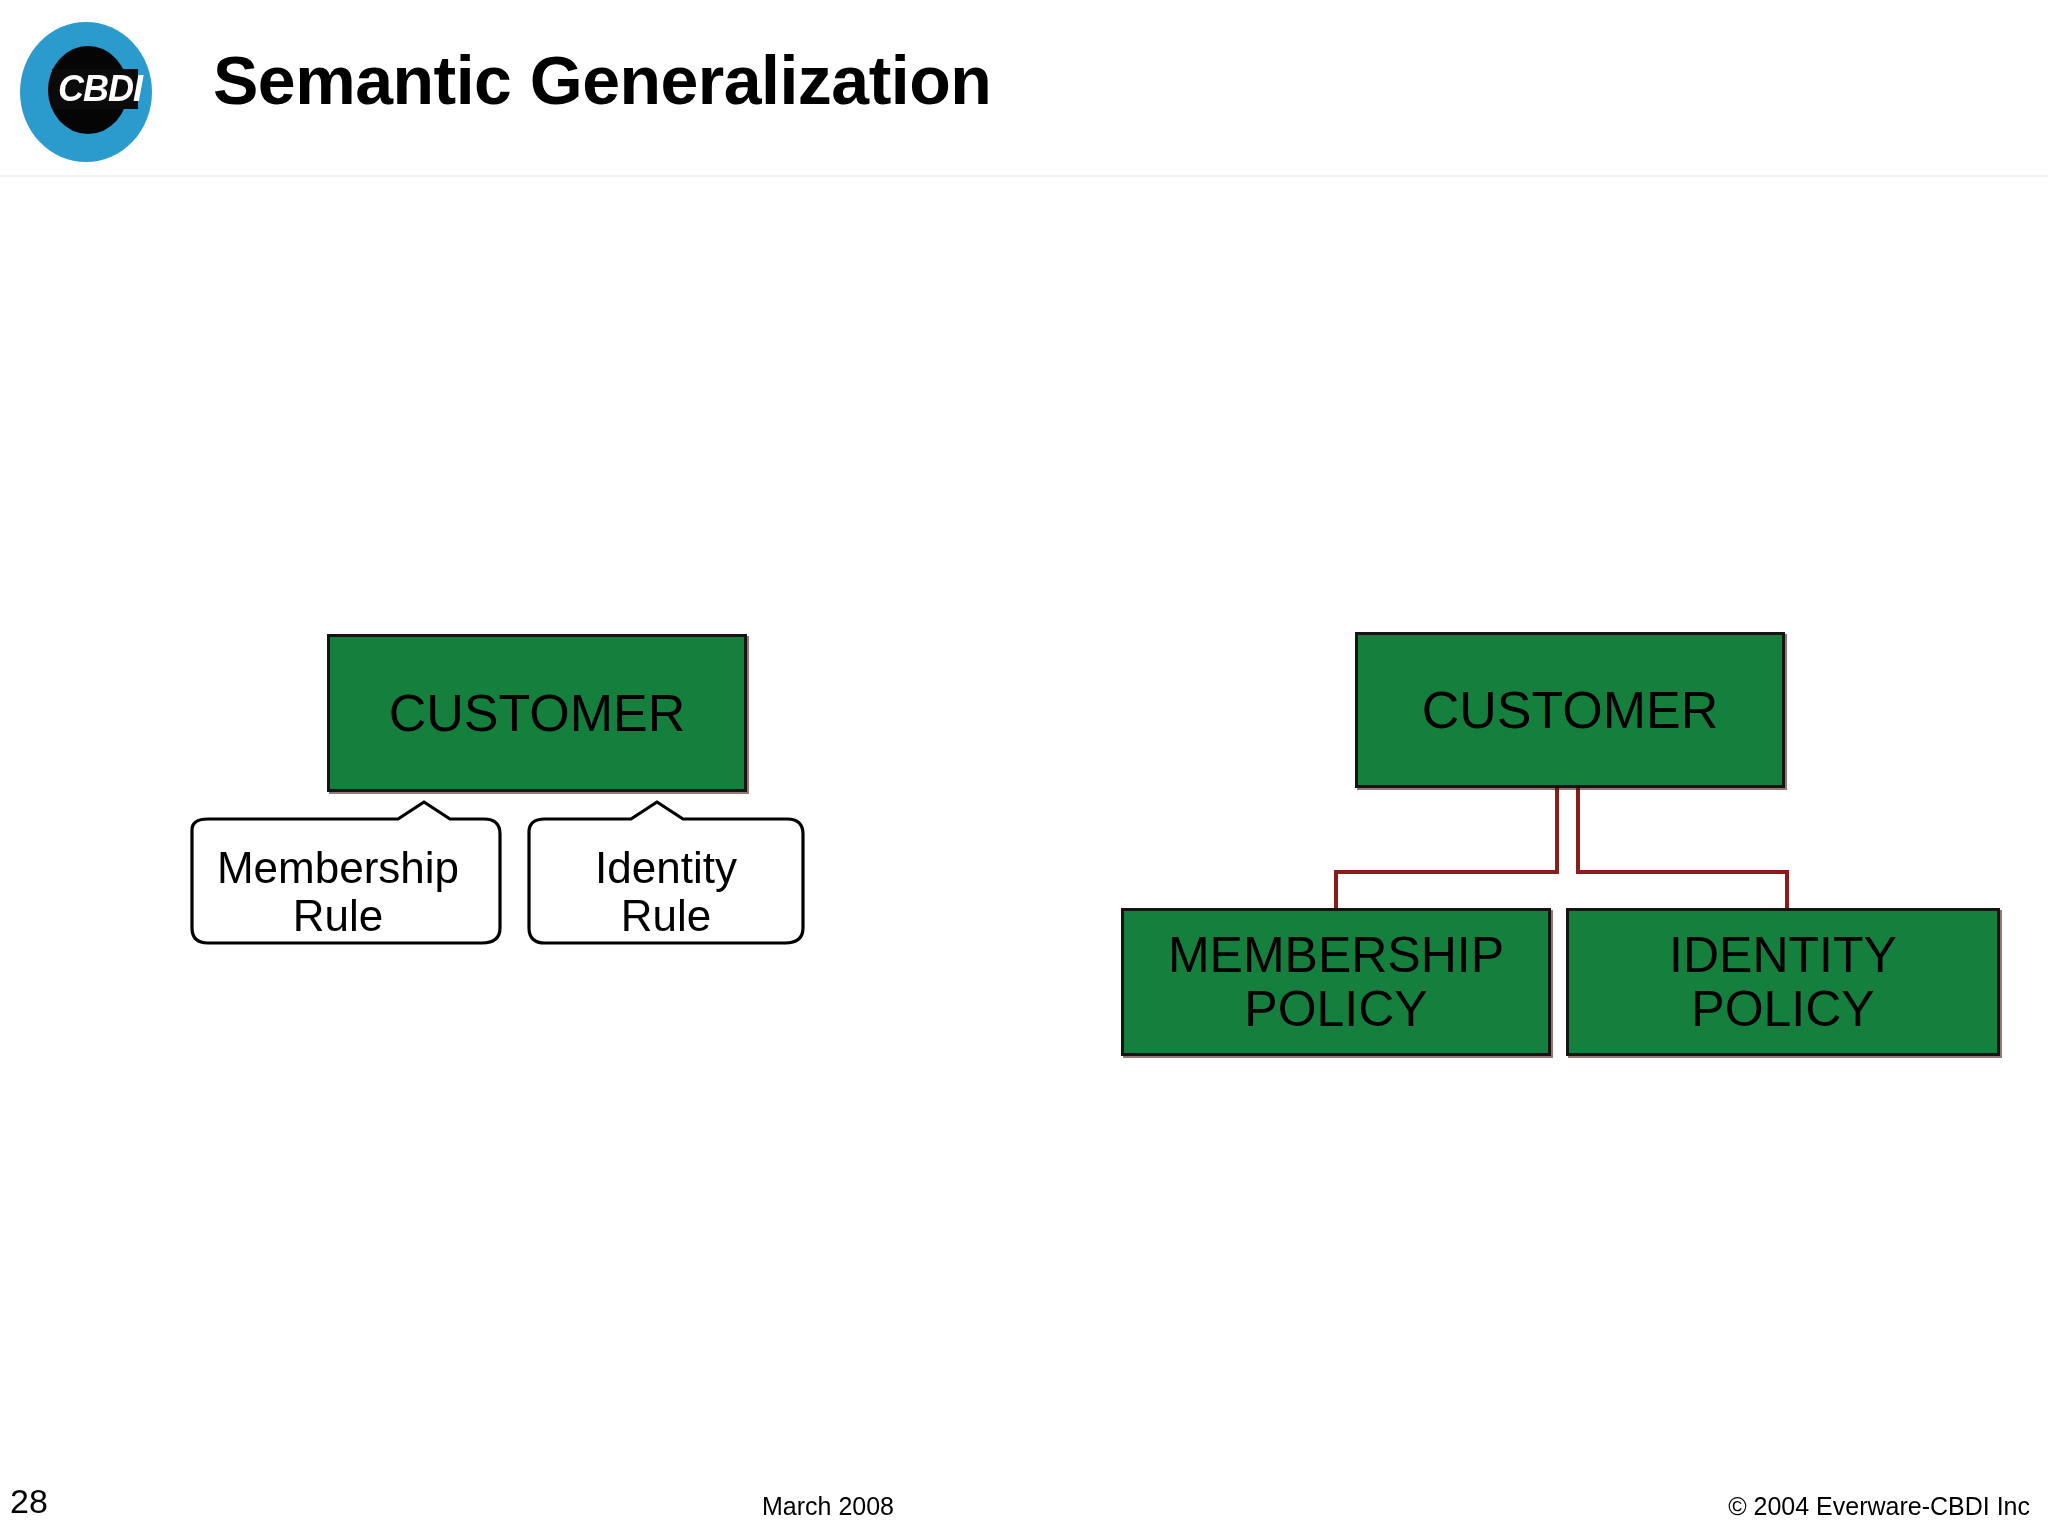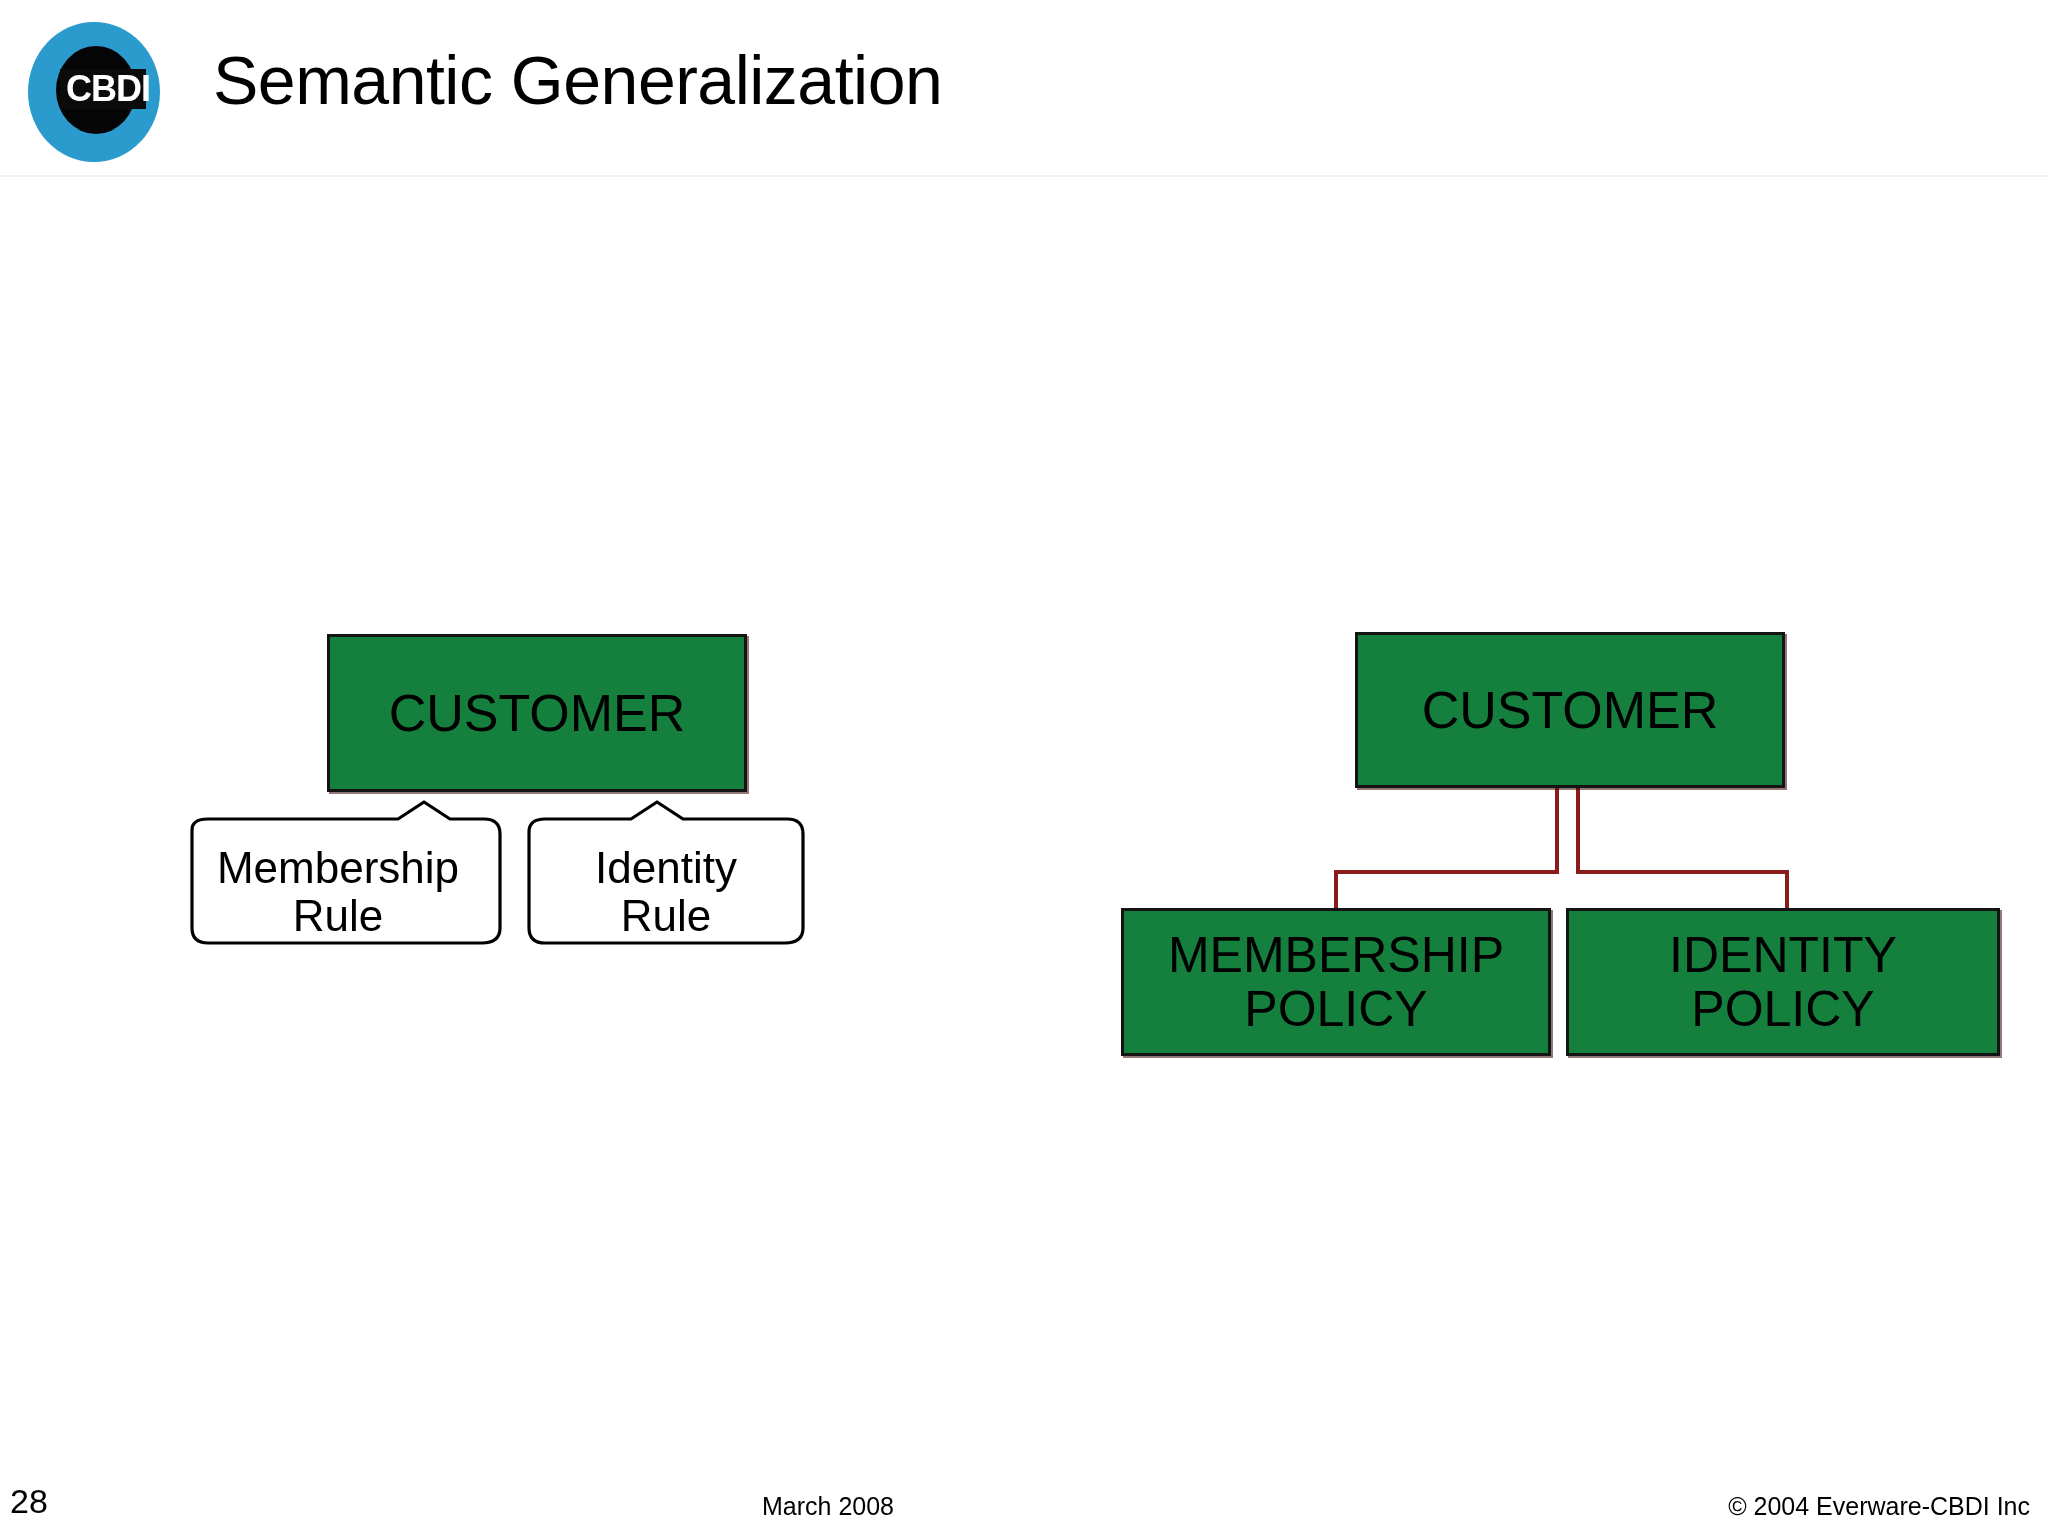--- a/index.html
+++ b/index.html
@@ -20,31 +20,32 @@
 
   
   #slide-header {
     position: absolute;
     left: 0; top: 0;
     width: 2048px;
     height: 176px;
   }
   #cbdi-logo {
     position: absolute;
-    left: 16px;
+    left: 8px;
     top: 16px;
     width: 156px;
     height: 152px;
+    font-style: italic;
   }
   #slide-title {
     position: absolute;
     left: 213px;
     top: 28px;
     font-size: 68px;
-    font-weight: normal;
+    font-weight: bold;
     letter-spacing: -0.5px;
     line-height: 104px;
     white-space: nowrap;
     color: #000000;
   }
   #header-rule {
     position: absolute;
     left: 0;
     top: 175px;
     width: 2048px;

